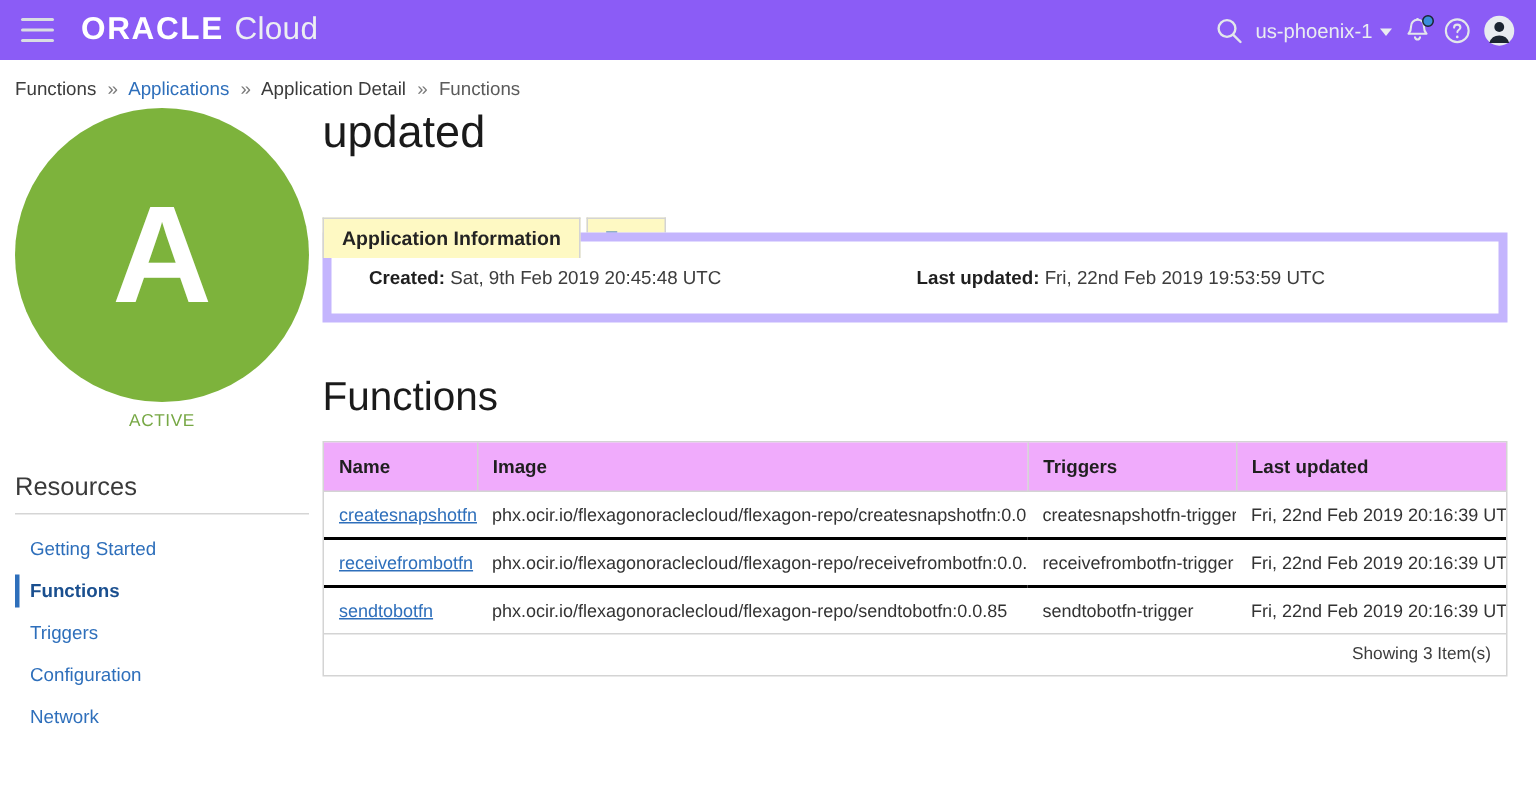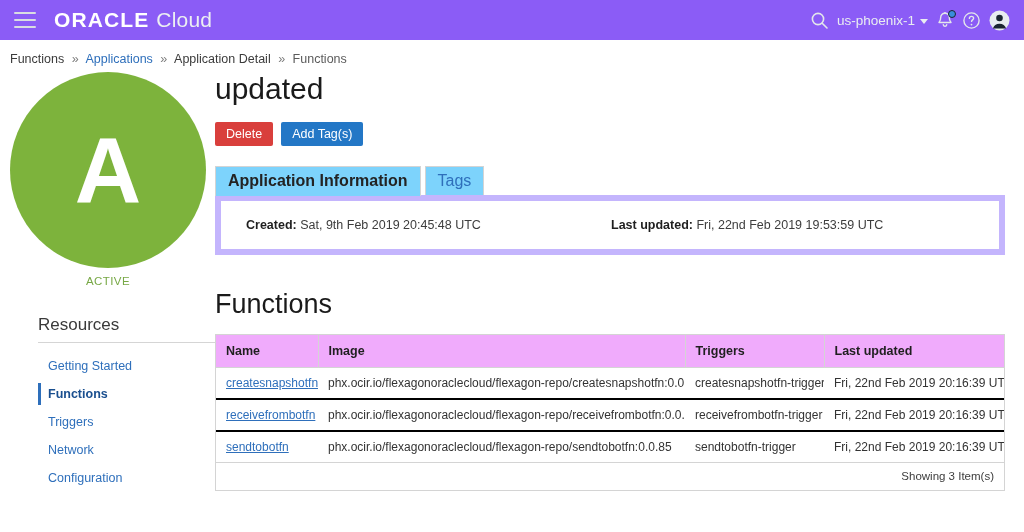--- a/index.html
+++ b/index.html
@@ -54,21 +54,21 @@
   #avatar-circle {
     width: 196px; height: 196px; border-radius: 50%;
     background: #7db33c; color: #fff;
     display: flex; align-items: center; justify-content: center;
     font-size: 92px; font-weight: bold; line-height: 1;
     font-family: "Liberation Sans", sans-serif;
   }
   #avatar-status { margin-top: 7px; font-size: 11.5px; color: #77a845; letter-spacing: .4px; }
 
   
-  #resources { margin-top: 28px; width: 196px; margin-left: 28px; }
+  #resources { margin-top: 28px; width: 196px; }
   #resources h2 { font-size: 17px; font-weight: normal; color: #3a3a3a; margin: 0 0 7px 0; }
   #res-divider { height: 1px; background: #d5d5d5; width: 196px; margin-bottom: 9px; }
   .res-link {
     display: block; font-size: 12.5px; color: #2e6fbb; cursor: pointer;
     padding: 7px 0 7px 10px; position: relative; text-decoration: none;
   }
   .res-link.active { font-weight: bold; color: #1a4f8f; }
   .res-link.active::before {
     content: ""; position: absolute; left: 0; top: 3px; bottom: 3px;
     width: 3px; background: #2e6fbb;
@@ -81,23 +81,23 @@
     border: none; border-radius: 2px; color: #fff; font-size: 12.5px;
     padding: 5px 11px; cursor: pointer; font-family: "Liberation Sans", sans-serif;
   }
   .btn-danger { background: #d93f3c; }
   .btn-primary { background: #2377c6; }
 
   
   #tabs-wrap { margin-top: 22px; width: 790px; }
   #tabs { display: flex; align-items: flex-end; height: 27px; }
   .tab {
-    font-size: 16px; padding: 5px 12px 6px 12px; cursor: pointer;
-    border: 1px solid #d4d4d4; border-bottom: none; background: #7dd3fc;
-    position: relative; top: 1px;
+    font-size: 13px; padding: 5px 12px 6px 12px; cursor: pointer;
+    border: 1px solid #d4d4d4; border-bottom: none; background: #fef9c3;
+    position: relative; top: 17px;
   }
   .tab.active { font-weight: bold; color: #232323; z-index: 2; }
   .tab.inactive { color: #2e6fbb; margin-left: 4px; }
   #tab-panel {
     border: 6px solid #c4b5fd; background: #fff;
     height: 60px; position: relative;
     display: flex; align-items: center;
   }
   .info-field { font-size: 12.5px; color: #3d3d3d; position: absolute; }
   .info-field b { color: #1f1f1f; }
@@ -197,32 +197,28 @@
       <div id="avatar-circle">A</div>
       <div id="avatar-status">ACTIVE</div>
     </div>
 
     <div id="resources">
       <h2>Resources</h2>
       <div id="res-divider"></div>
       <a class="res-link">Getting Started</a>
       <a class="res-link active">Functions</a>
       <a class="res-link">Triggers</a>
+      <a class="res-link">Configuration</a>
       <a class="res-link">Network</a>
-      <a class="res-link">Configuration</a>
     </div>
   </div>
 
   <div id="right">
     <h1 id="page-title">updated</h1>
 
-    <div id="btn-row">
-      <button class="btn btn-danger">Delete</button>
-      <button class="btn btn-primary">Add Tag(s)</button>
-    </div>
 
     <div id="tabs-wrap">
       <div id="tabs">
         <div class="tab active">Application Information</div>
         <div class="tab inactive">Tags</div>
       </div>
       <div id="tab-panel">
         <div class="info-field" id="field-created">
           <b>Created:</b>
           <span>Sat, 9th Feb 2019 20:45:48 UTC</span>

